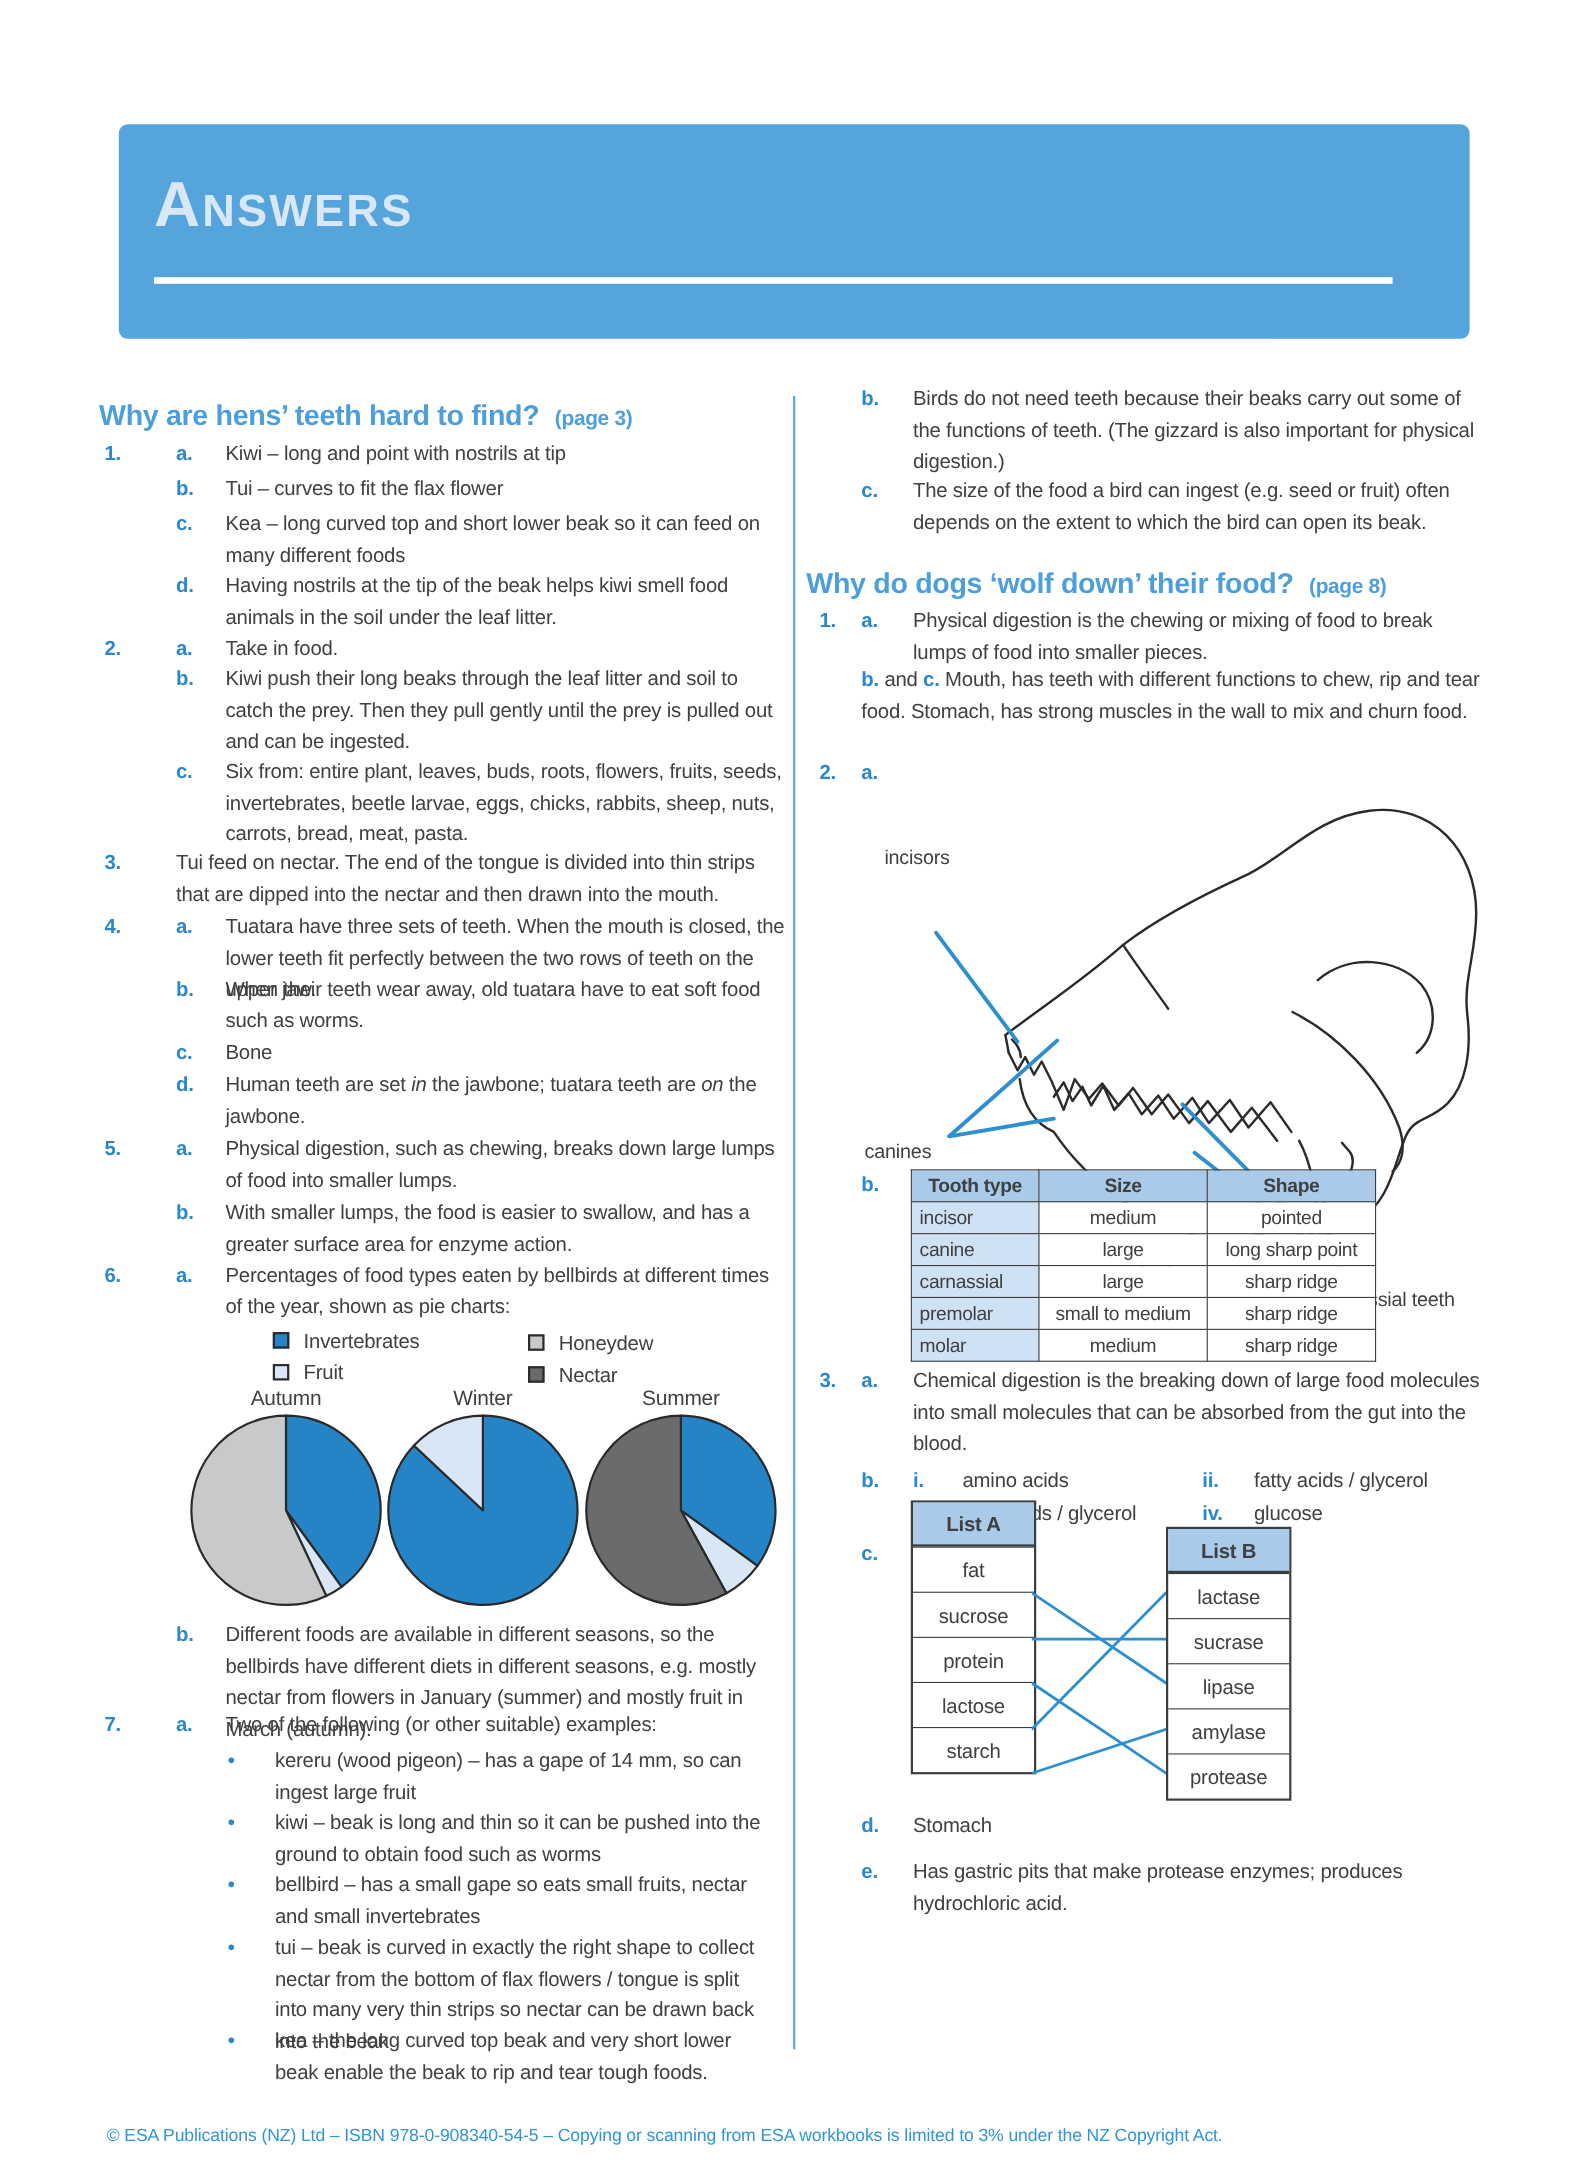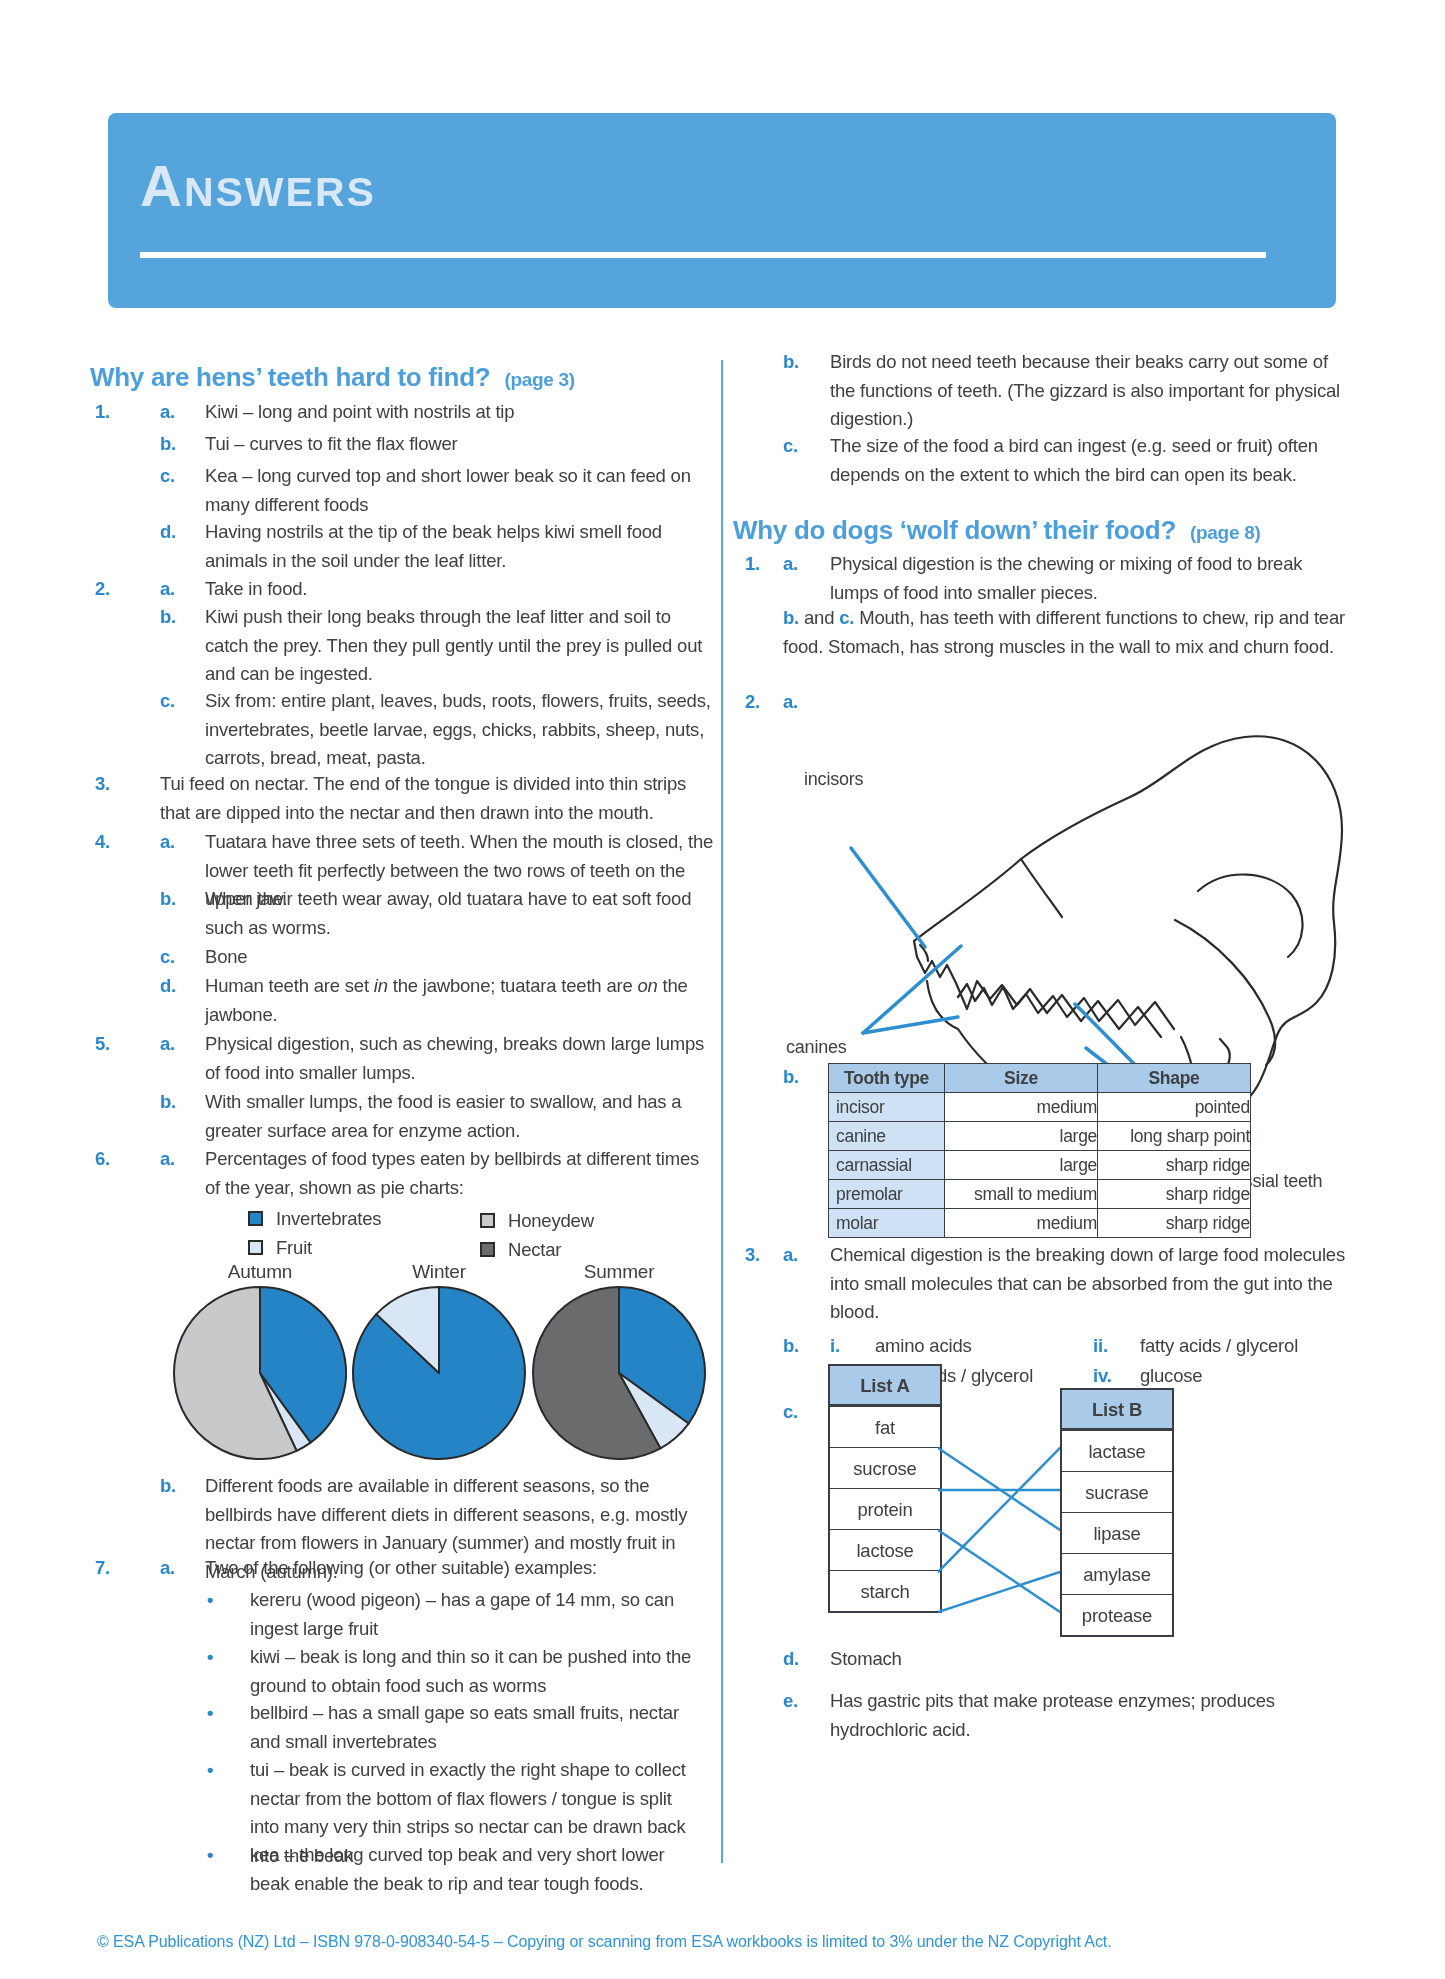--- a/index.html
+++ b/index.html
@@ -37,21 +37,21 @@
   .pietitle{position:absolute;width:140px;text-align:center;font-size:19px;letter-spacing:-0.2px;}
   svg.pie{position:absolute;width:176px;height:176px;}
   
   .divider{position:absolute;left:721px;top:360px;width:2px;height:1503px;background:#5aa7dd;}
   
   table.tooth{position:absolute;left:828px;top:1063px;border-collapse:collapse;table-layout:fixed;
               font-size:17.5px;letter-spacing:-0.3px;color:#3f4042;}
   table.tooth th,table.tooth td{border:1.5px solid #3a3e41;height:29px;padding:0;box-sizing:border-box;}
   table.tooth th{background:#a9cbe9;font-weight:bold;text-align:center;}
   table.tooth td.c1{background:#cfe1f4;text-align:left;padding-left:7px;}
-  table.tooth td{text-align:right;background:#fff;}
+  table.tooth td{text-align:center;background:#fff;}
   
   .mlist{position:absolute;border:2px solid #3a3e41;background:#fff;font-size:18.5px;letter-spacing:-0.2px;}
   .mlist .mhead{height:40px;line-height:40px;text-align:center;font-weight:bold;background:#a9cbe9;
                 border-bottom:2px solid #3a3e41;box-sizing:border-box;}
   .mlist .mrow{height:41px;line-height:41px;text-align:center;border-top:1.5px solid #3a3e41;box-sizing:border-box;}
   .mlist .mrow:first-of-type{border-top:none;}
   svg.connector{position:absolute;left:938px;top:1388px;}
   
   svg.skull{position:absolute;left:730px;top:695px;}
   svg text{font-family:"Liberation Sans",sans-serif;font-size:18px;fill:#3f4042;letter-spacing:-0.2px;}

